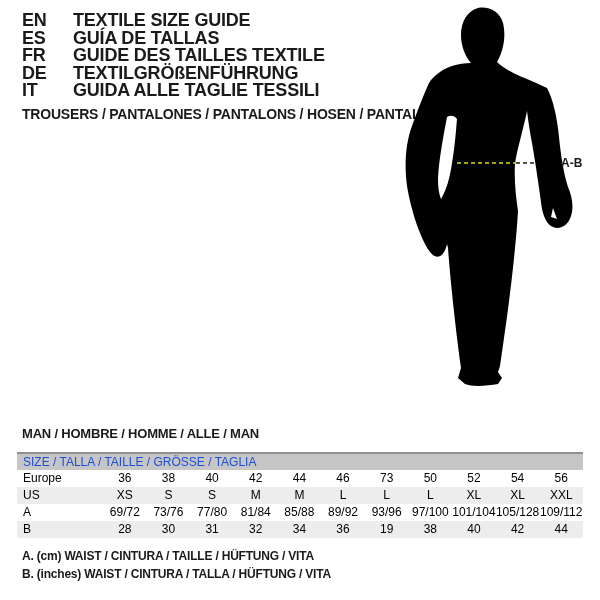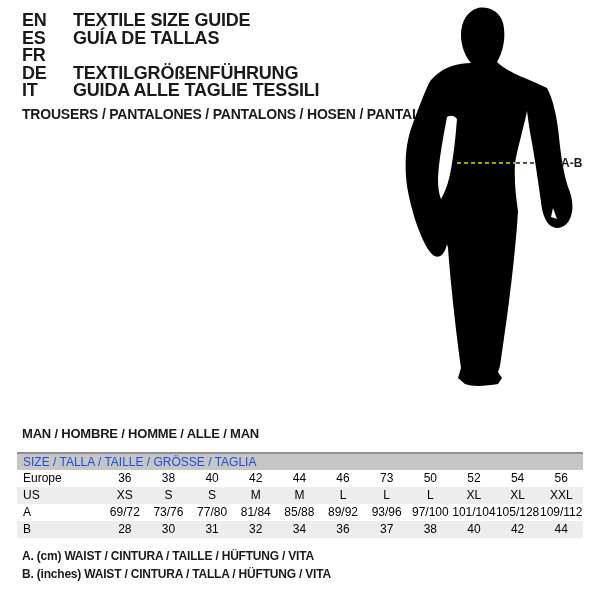--- a/index.html
+++ b/index.html
@@ -42,20 +42,21 @@
   <div class="lang-row">
     <span class="lang-code">EN</span>
     <span class="lang-label">TEXTILE SIZE GUIDE</span>
   </div>
   <div class="lang-row">
     <span class="lang-code">ES</span>
     <span class="lang-label">GUÍA DE TALLAS</span>
   </div>
   <div class="lang-row">
     <span class="lang-code">FR</span>
+    <span class="lang-label">GUIDE DES TAILLES TEXTILE</span>
   </div>
   <div class="lang-row">
     <span class="lang-code">DE</span>
     <span class="lang-label">TEXTILGRÖßENFÜHRUNG</span>
   </div>
   <div class="lang-row">
     <span class="lang-code">IT</span>
     <span class="lang-label">GUIDA ALLE TAGLIE TESSILI</span>
   </div>
 </div>
@@ -164,21 +165,21 @@
   </div>
 
   <div class="t-row stripe">
     <span class="t-label">B</span>
     <span class="t-cell">28</span>
     <span class="t-cell">30</span>
     <span class="t-cell">31</span>
     <span class="t-cell">32</span>
     <span class="t-cell">34</span>
     <span class="t-cell">36</span>
-    <span class="t-cell">37</span>
+    <span class="t-cell">19</span>
     <span class="t-cell">38</span>
     <span class="t-cell">40</span>
     <span class="t-cell">42</span>
     <span class="t-cell">44</span>
   </div>
 </div>
 
 <div class="note note-a">A. (cm) WAIST / CINTURA / TAILLE / HÜFTUNG / VITA</div>
 <div class="note note-b">B. (inches) WAIST / CINTURA / TALLA / HÜFTUNG / VITA</div>
 

